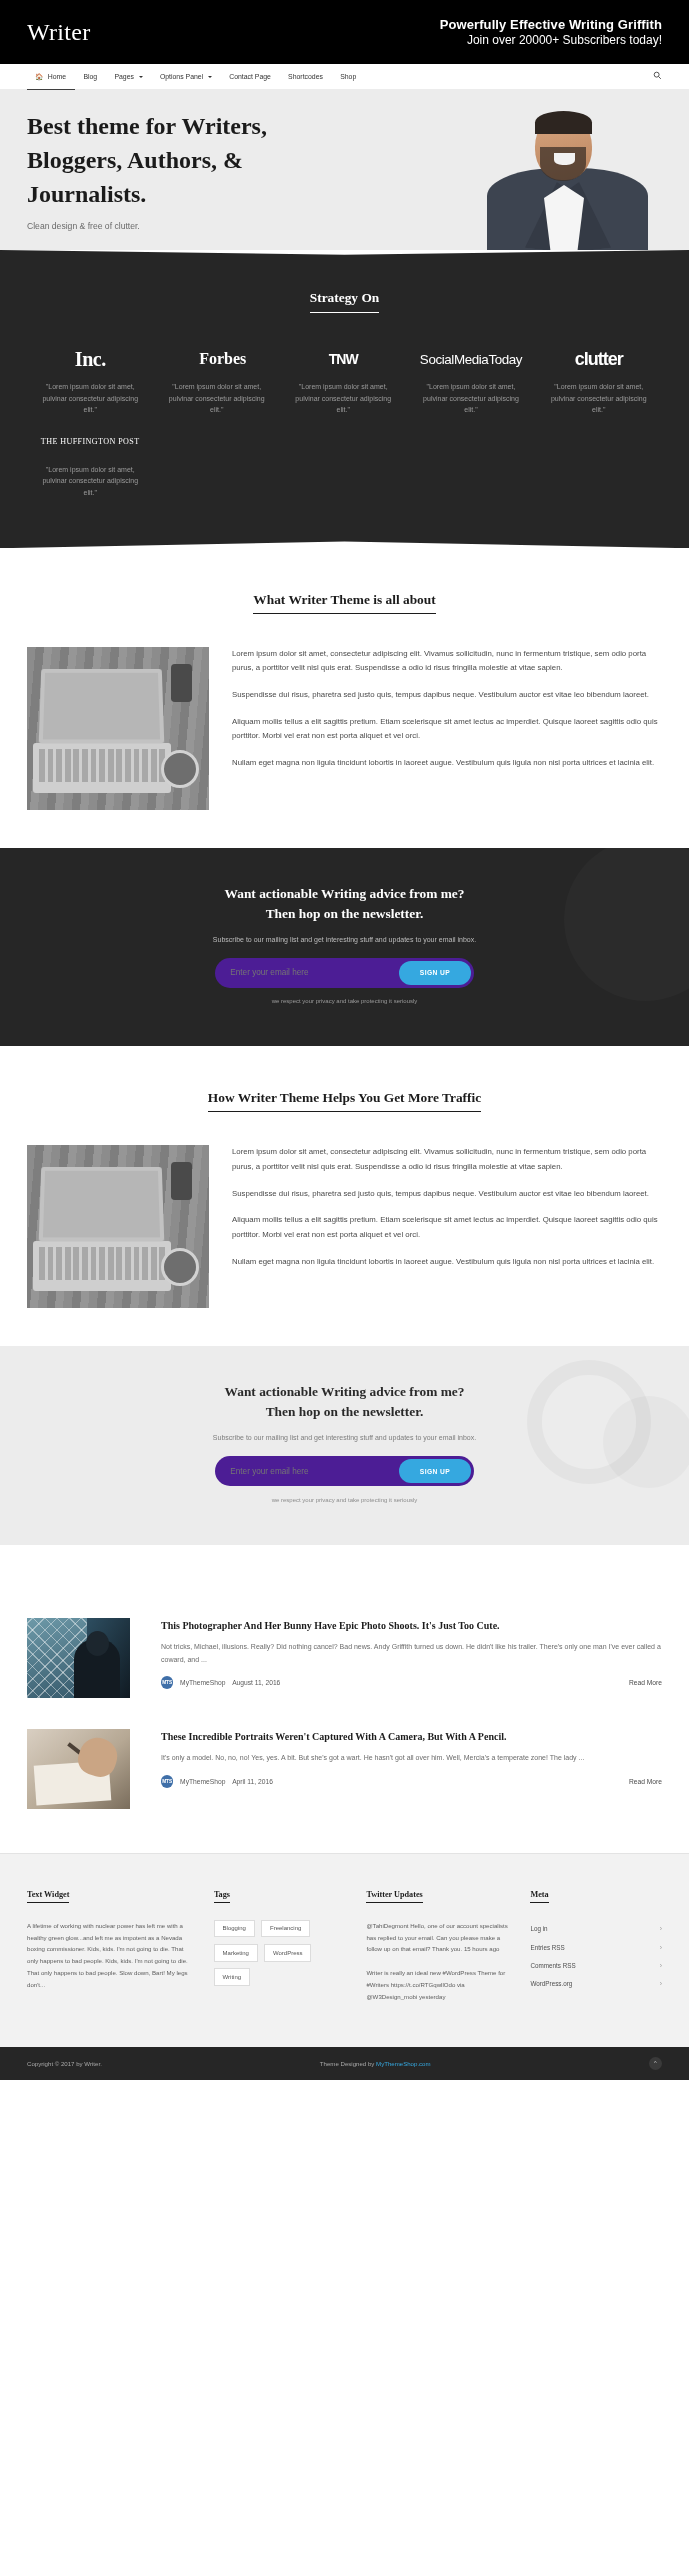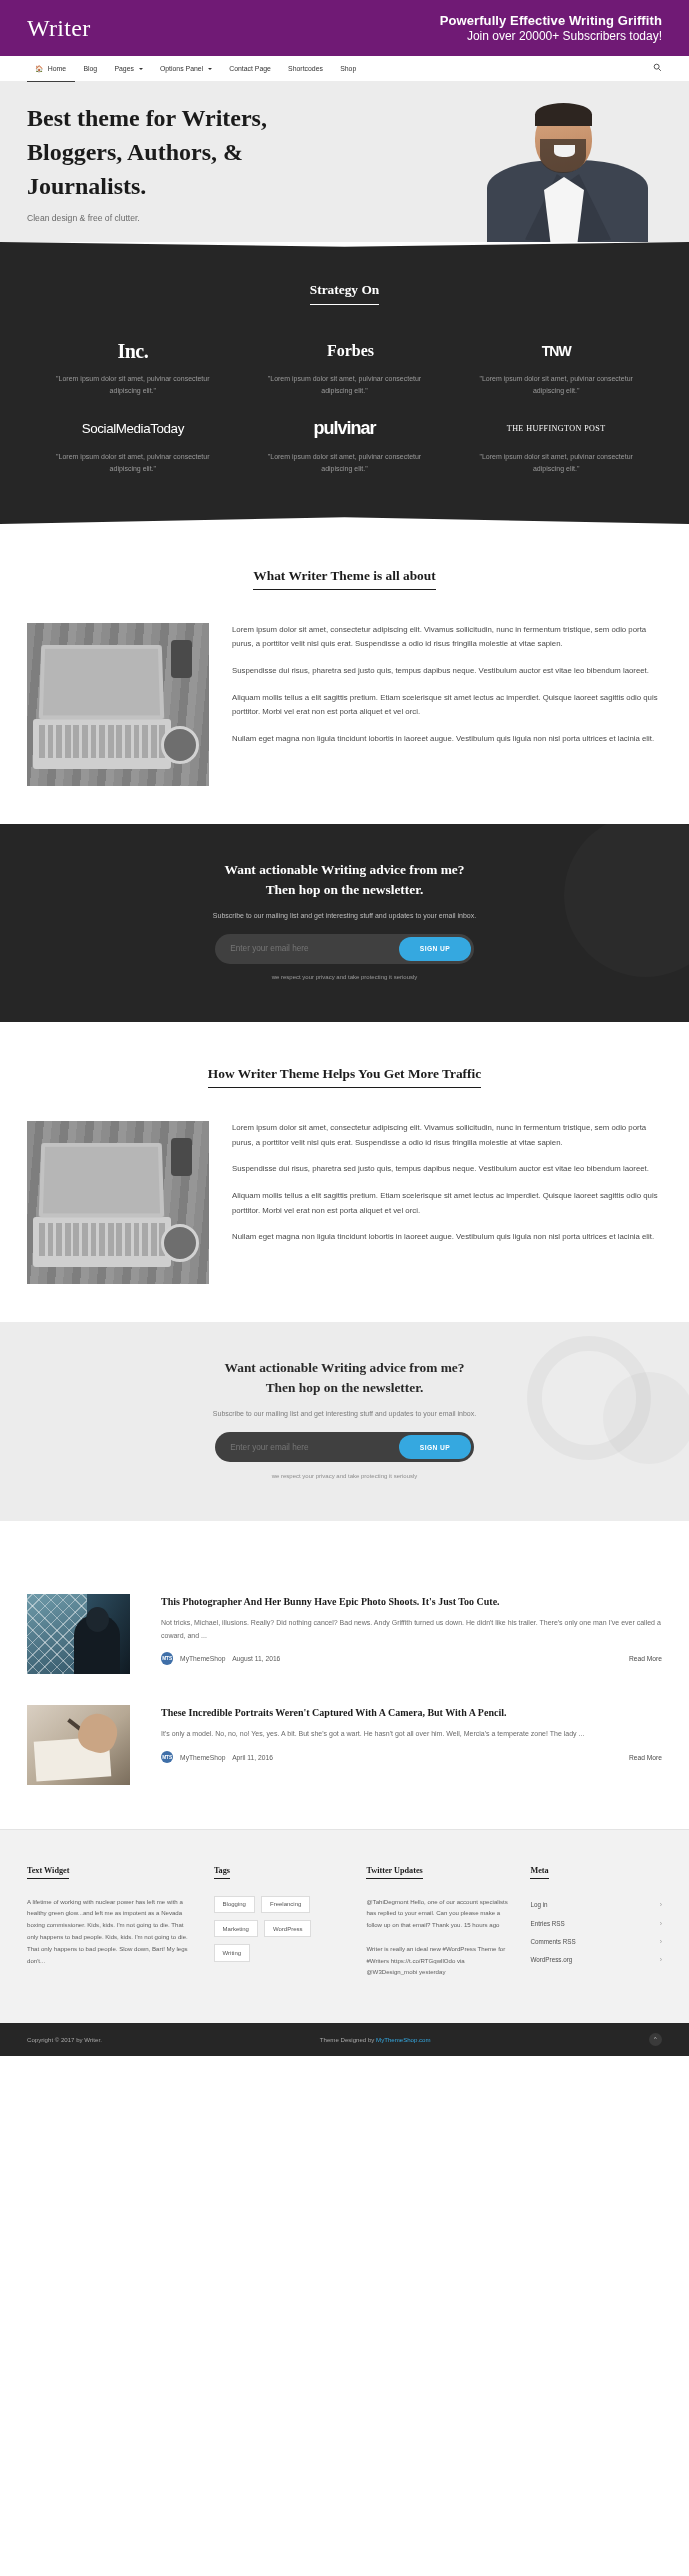--- a/index.html
+++ b/index.html
@@ -8,22 +8,22 @@
     font-family: "Liberation Sans", sans-serif;
     background: #ffffff;
     color: #333;
     width: 689px;
     overflow-x: hidden;
   }
   .serif { font-family: "Liberation Serif", serif; }
 
   
   .topbar {
-    background: #701a75;
-    height: 56px;
+    background: #000000;
+    height: 64px;
     display: flex;
     align-items: center;
     justify-content: space-between;
     padding: 0 27px;
   }
   .logo {
     font-family: "Liberation Serif", serif;
     color: #fff;
     font-size: 24px;
     letter-spacing: 0.3px;
@@ -158,22 +158,22 @@
     font-size: 13.4px;
     font-weight: bold;
     color: #fff;
     padding-bottom: 5.7px;
     display: inline-block;
     border-bottom: 1.9px solid #fff;
   }
   .sec-title-wrap { text-align: center; margin-bottom: 34px; }
   .logo-grid {
     display: grid;
-    grid-template-columns: repeat(3, 1fr);
-    row-gap: 20px;
+    grid-template-columns: repeat(5, 1fr);
+    row-gap: 13px;
   }
   .logo-cell { text-align: center; padding: 0 13.4px; }
   .logo-mark { color: #fff; margin-bottom: 9.6px; height: 25px; display:flex; align-items:center; justify-content:center;}
   .logo-inc { font-family:"Liberation Serif",serif; font-weight:bold; font-size:20px; letter-spacing:-0.5px;}
   .logo-forbes { font-family:"Liberation Serif",serif; font-weight:bold; font-size:16px;margin-left:12px;}
   .logo-tnw { font-family:"Liberation Sans",sans-serif; font-weight:bold; font-size:14px; letter-spacing:-1px;}
   .logo-smt { font-family:"Liberation Sans",sans-serif; font-size:13.4px; letter-spacing:-0.4px;}
   .logo-bi { font-family:"Liberation Sans",sans-serif; font-weight:bold; font-size:18px; letter-spacing:-1px;}
   .logo-huff { font-family:"Liberation Serif",serif; font-size:8.1px; line-height:1.15; letter-spacing:0.4px;}
   .logo-quote {
@@ -248,21 +248,21 @@
   }
   .nl-title {
     font-family:"Liberation Serif",serif;
     color:#fff; font-weight:bold; font-size:13.4px; line-height:1.5;
   }
   .nl-sub { color:#bdbdbd; font-size:7px; margin-top:11.5px; }
   .nl-form {
     margin: 15.3px auto 0;
     width: 259px;
     height: 30px;
-    background:#404040;
+    background:#4c1d95;
     border-radius: 17px;
     display:flex; align-items:center;
     padding: 2.9px 2.9px 2.9px 15.3px;
     position:relative; z-index:2;
   }
   .nl-form input {
     flex:1; border:none; outline:none;
     font-size:8.2px; color:#8c8c8c;
     font-family:"Liberation Sans",sans-serif;
     background:transparent;
@@ -488,21 +488,21 @@
       <div class="logo-quote">"Lorem ipsum dolor sit amet, pulvinar consectetur adipiscing elit."</div>
     </div>
     <div class="logo-cell">
       <div class="logo-mark">
           <span class="logo-smt">SocialMediaToday</span>
         </div>
       <div class="logo-quote">"Lorem ipsum dolor sit amet, pulvinar consectetur adipiscing elit."</div>
     </div>
     <div class="logo-cell">
       <div class="logo-mark">
-          <span class="logo-bi">pulvinar</span>
+          <span class="logo-bi">clutter</span>
         </div>
       <div class="logo-quote">"Lorem ipsum dolor sit amet, pulvinar consectetur adipiscing elit."</div>
     </div>
     <div class="logo-cell">
       <div class="logo-mark">
           <span class="logo-huff">THE HUFFINGTON POST</span>
         </div>
       <div class="logo-quote">"Lorem ipsum dolor sit amet, pulvinar consectetur adipiscing elit."</div>
     </div>
   </div>

